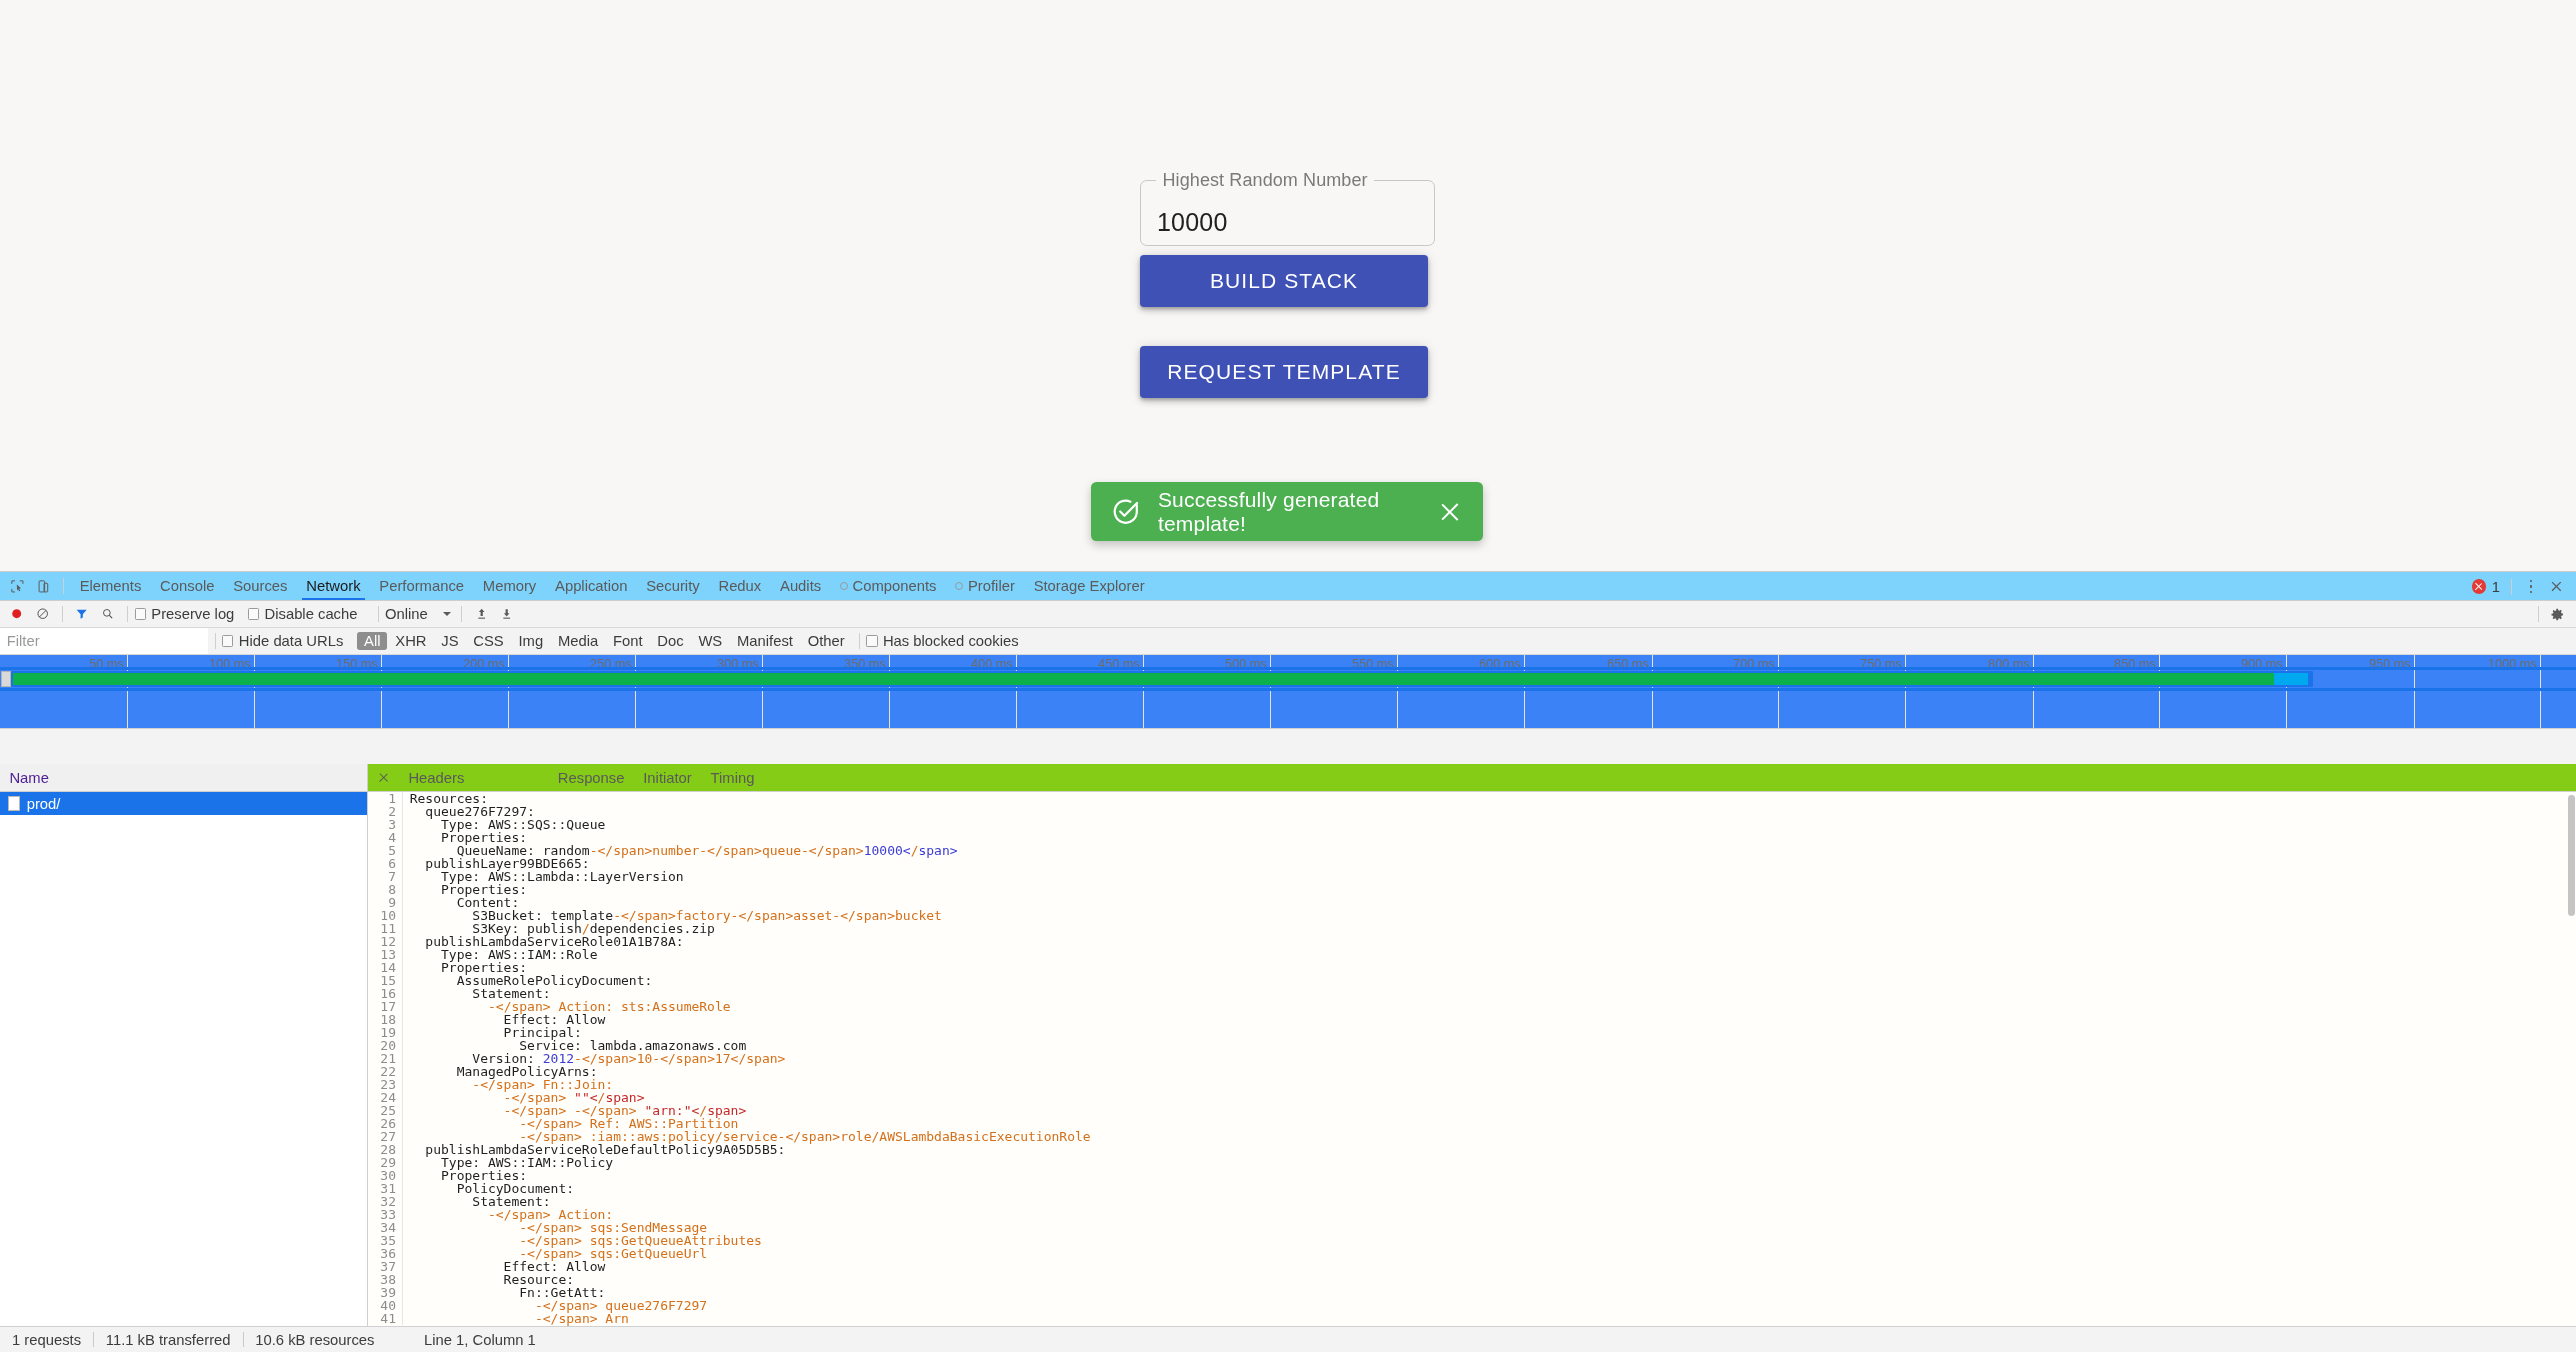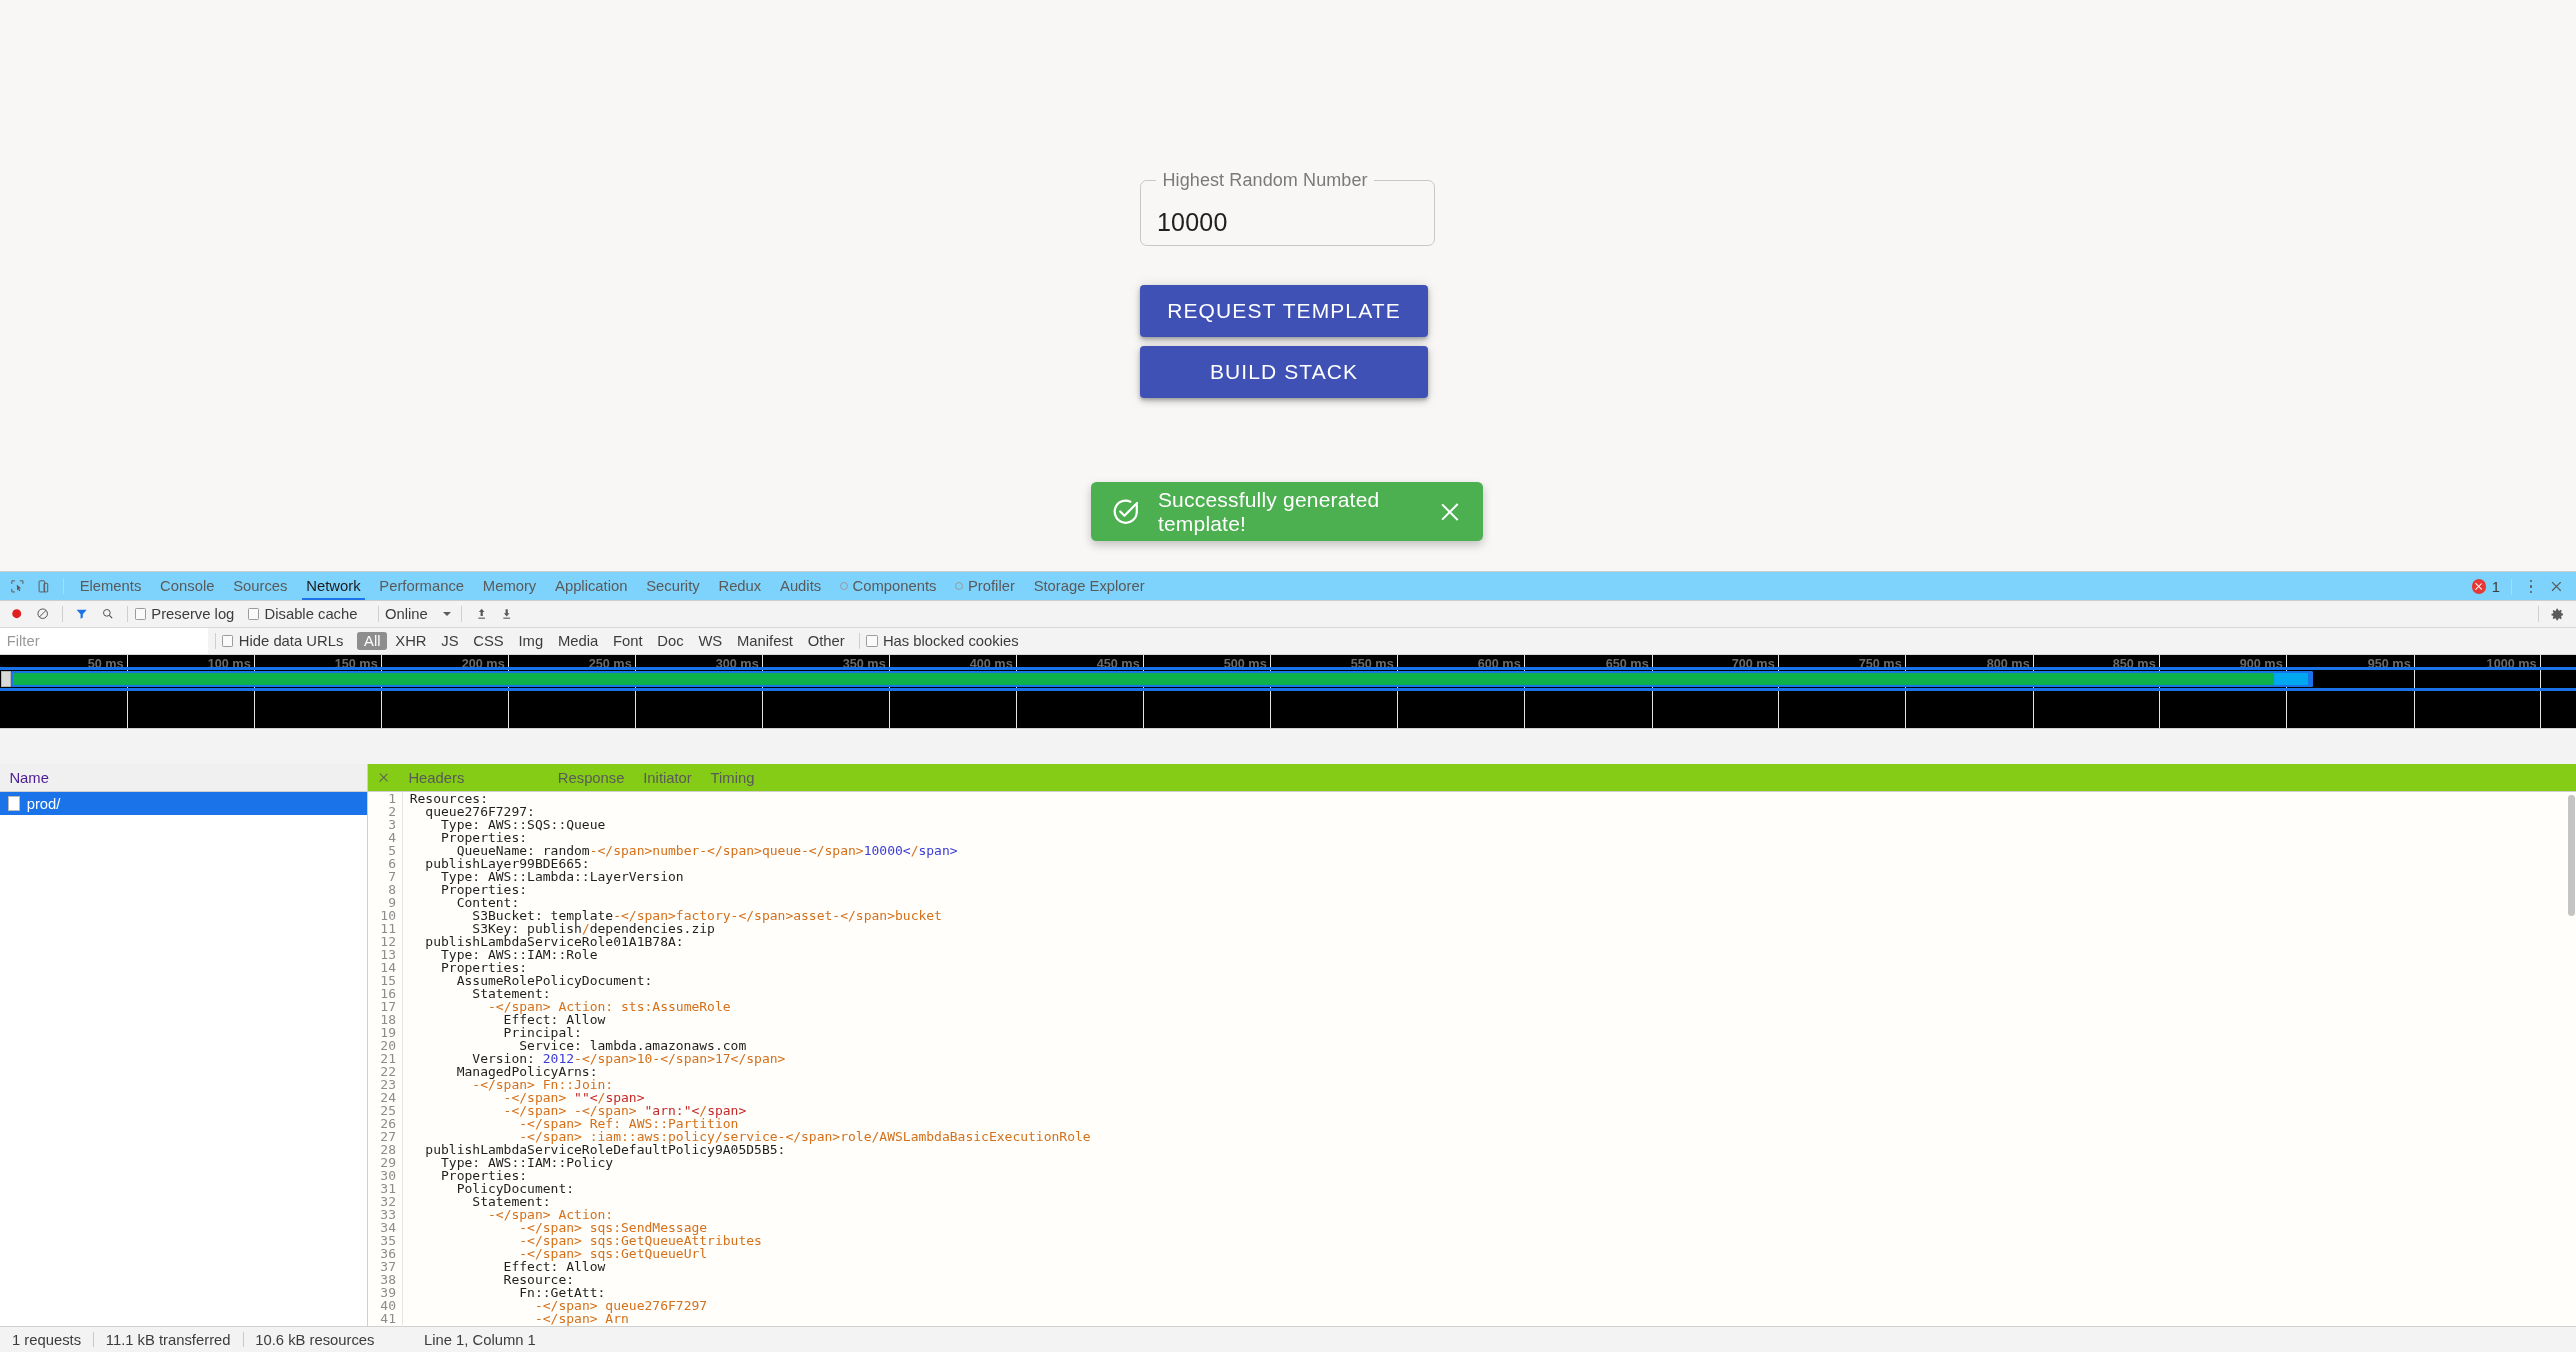--- a/index.html
+++ b/index.html
@@ -202,24 +202,23 @@
     padding:1.3px 6.7px; margin:0 0.7px;
     font-size:14.8px; color:#3c3c3c; cursor:pointer;
     border-radius:2.7px; white-space:nowrap;
   }
   .ftype.sel { background:#8e8e8e; color:#fff; }
 
   
   #overview {
     height:74px;
     position:relative;
-    background:#000000;
+    background:#3b82f6;
     border-bottom:0.7px solid #d0d0d0;
     overflow:hidden;
-    font-weight:bold;
   }
   #ruler { position:absolute; left:0; top:0; width:100%; height:74px; }
   .tick {
     position:absolute; top:0; width:0.7px; height:74px;
     background:#e3e3e3;
   }
   .tick .lbl {
     position:absolute; right:4px; top:2px;
     font-size:12.7px; color:#6b6b6b; white-space:nowrap;
   }
@@ -346,23 +345,23 @@
 
 <div id="app-area">
 
   <div id="form-card">
 
     <div class="field-wrap">
       <div class="field-legend">Highest Random Number</div>
       <div class="field-value">10000</div>
     </div>
 
+    <button class="mat-btn" id="build-stack-button">BUILD STACK</button>
+
     <button class="mat-btn" id="request-template-button">REQUEST TEMPLATE</button>
-
-    <button class="mat-btn" id="build-stack-button">BUILD STACK</button>
   </div>
 
   <div id="toast">
     <span class="check">
       <svg viewBox="0 0 24 24" width="29.5" height="29.5">
         <path d="M21 6.5V12a9 9 0 1 1-5.2-8.2" fill="none" stroke="#ffffff" stroke-width="1.8" stroke-linecap="round"></path>
         <path d="M7.5 11.8l3.4 3.4L21.2 4.9" fill="none" stroke="#ffffff" stroke-width="1.8" stroke-linecap="round" stroke-linejoin="round"></path>
       </svg>
     </span>
     <span class="msg">Successfully generated template!</span>

